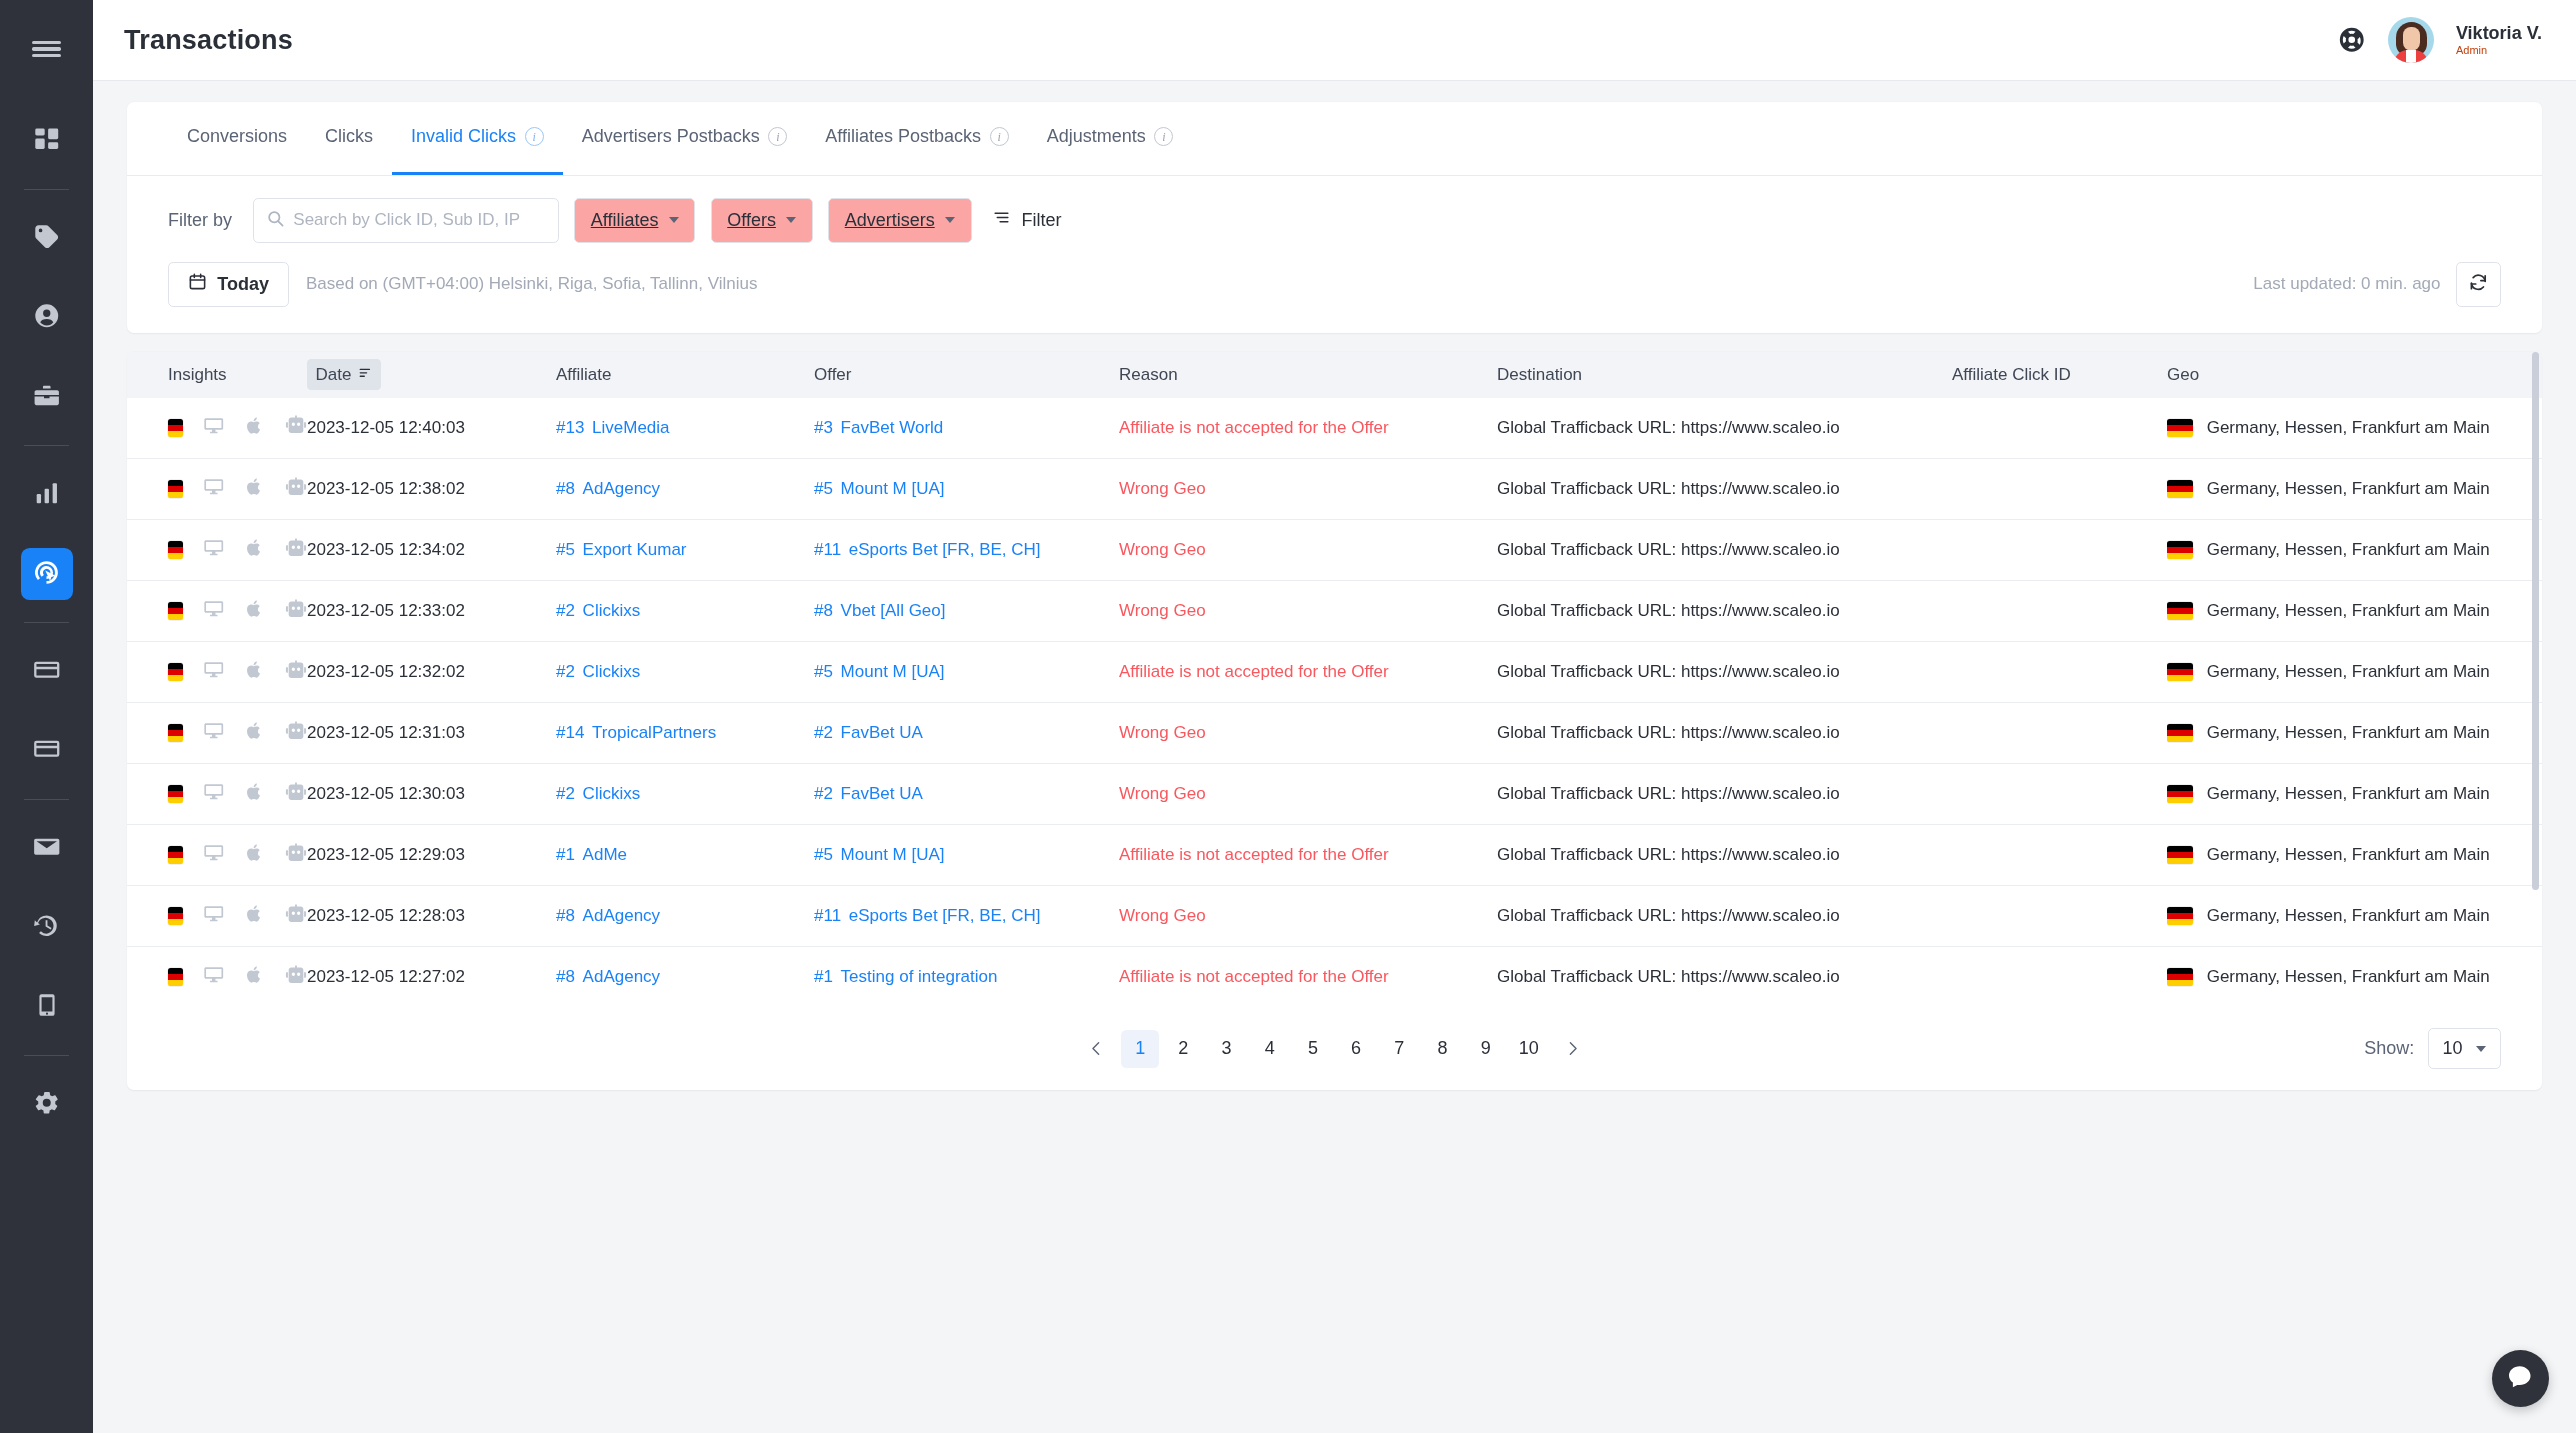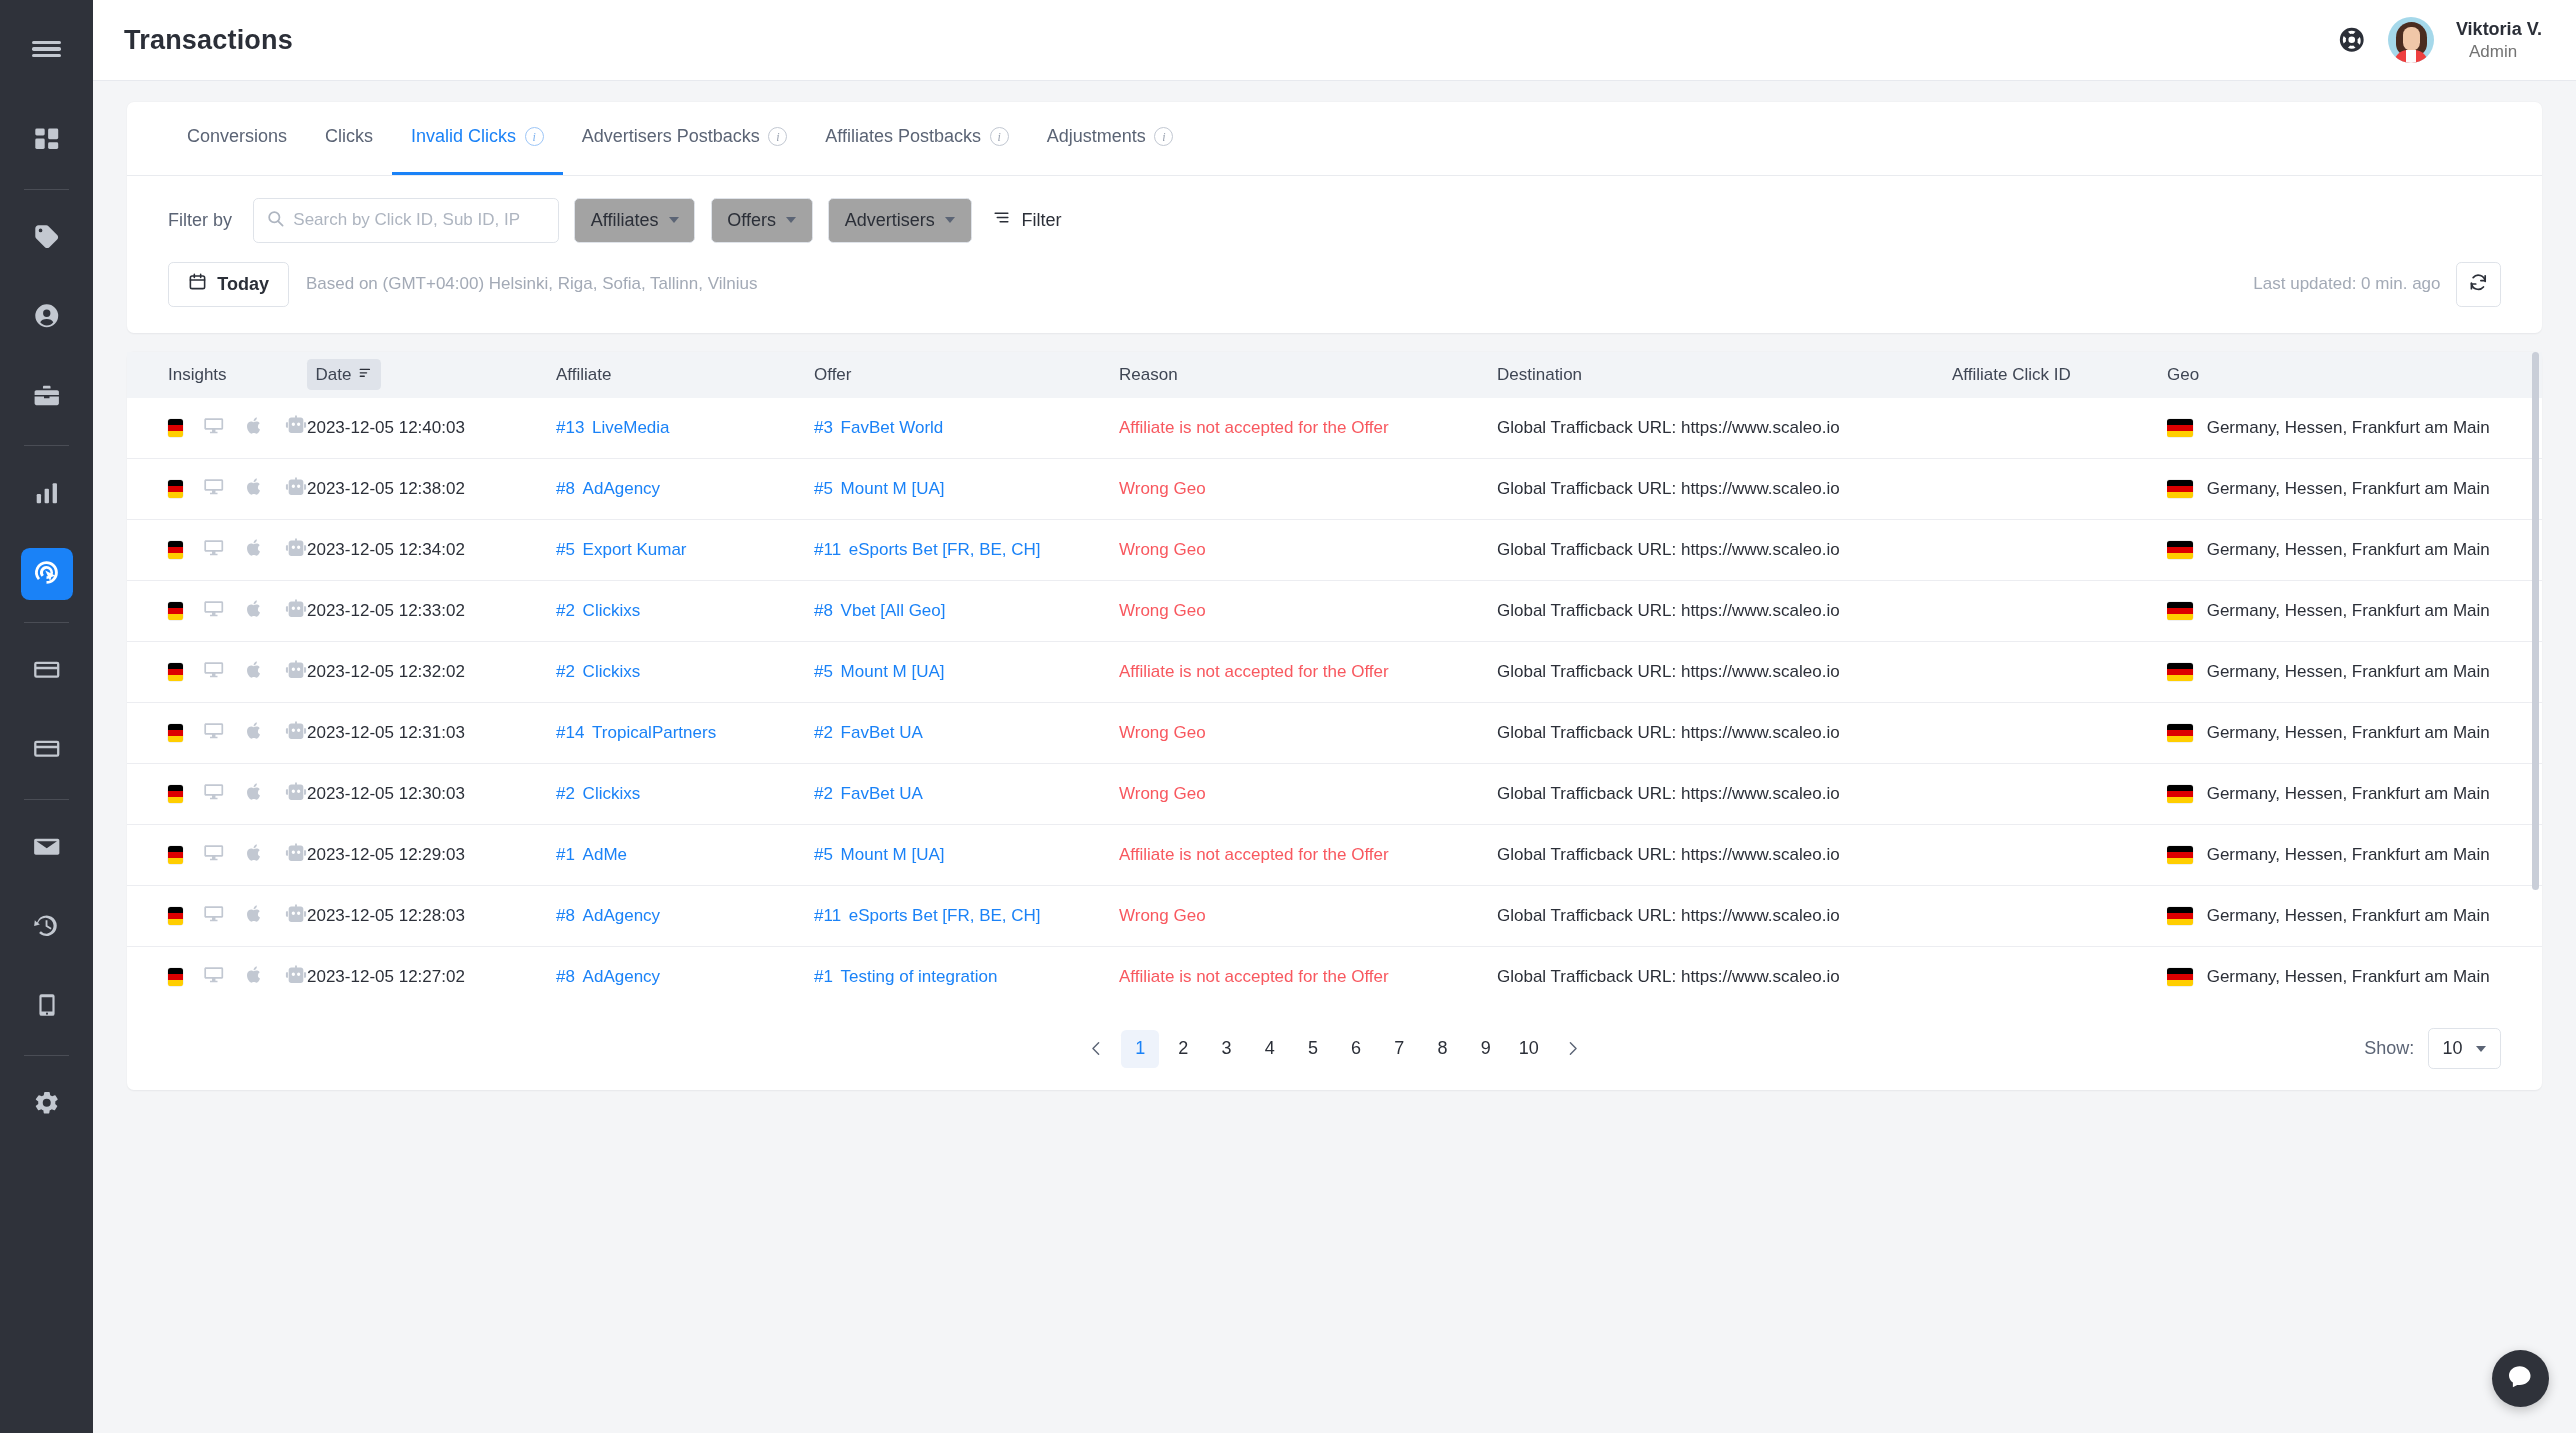--- a/index.html
+++ b/index.html
@@ -43,21 +43,21 @@
   .avatar {
     width: 46px; height:46px; border-radius: 50%;
     background:#a5d8ea; overflow:hidden; position:relative; cursor:pointer;
   }
   .av-hair { position:absolute; left:7.7px; top:5.2px; width:31px; height:34px; background:#4a2c20; border-radius: 15.5px 15.5px 12px 12px;}
   .av-face { position:absolute; left:14.6px; top:10.3px; width:17px; height:24px; background:#f0c7a8; border-radius: 8.6px 8.6px 9.4px 9.4px;}
   .av-body { position:absolute; left:6px; top:33px; width:34px; height:17px; background:#ee3f3f; border-radius: 13.7px 13.7px 0 0;}
   .av-shirt{ position:absolute; left:18px; top:33px; width:10.3px; height:17px; background:#fdfdfd;}
   .user-meta { line-height: 1.25; cursor:pointer;}
   .user-name { font-size: 18px; color:#2b2f38; font-weight:700;}
-  .user-role { font-size: 17px; color:#737373;margin-left:13px; }
+  .user-role { font-size: 11px; color:#c2410c; }
 
   .content { flex:1; overflow:hidden; padding: 20.6px 34px 0 34px; }
 
   .card { background:#fff; border-radius: 6.9px; box-shadow: 0 0.9px 1.7px rgba(16,24,40,.06); }
 
   
   .panel-top { padding: 0; margin-bottom: 19px; }
   .tabs { display:flex; align-items:flex-end; padding: 0 41px; border-bottom:0.9px solid #e9ebef; height: 74px;}
   .tab {
     font-size: 18px; color:#5b6475; padding: 0 19px; height: 74px;
@@ -77,23 +77,23 @@
   .search-wrap {
     width: 306px; height: 45px; border:0.9px solid #dfe3e9; border-radius: 5.2px;
     display:flex; align-items:center; padding: 0 12px; gap:8.6px; background:#fff;
   }
   .search-wrap input {
     border:none; outline:none; font-size:17px; color:#2b2f38; width:100%;
     font-family:"Liberation Sans", sans-serif; background:transparent;
   }
   .search-wrap input::placeholder { color:#aeb5c0; }
   .dd-btn {
-    height:45px; border:0.9px solid #dfe3e9; border-radius:5.2px; background:#a3a3a3;
+    height:45px; border:0.9px solid #dfe3e9; border-radius:5.2px; background:#fca5a5;
     display:flex; align-items:center; gap:10.3px; padding: 0 15.5px; cursor:pointer;
-    font-size:18px; color:#2b2f38;
+    font-size:18px; color:#2b2f38;text-decoration:underline;
   }
   .caret { width:0;height:0;border-left:5.2px solid transparent;border-right:5.2px solid transparent;border-top:6px solid #5b6475;}
   .filter-link { display:flex;align-items:center;gap:10.3px;font-size:18px;color:#2b2f38;cursor:pointer;margin-left:5.2px;}
 
   .daterow {
     display:flex; align-items:center; padding: 0 41px 26px 41px; gap: 17px;
   }
   .today-btn {
     height:45px; border:0.9px solid #dfe3e9;border-radius:5.2px;background:#fff;
     display:flex;align-items:center;gap:10.3px;padding:0 19px;cursor:pointer;

